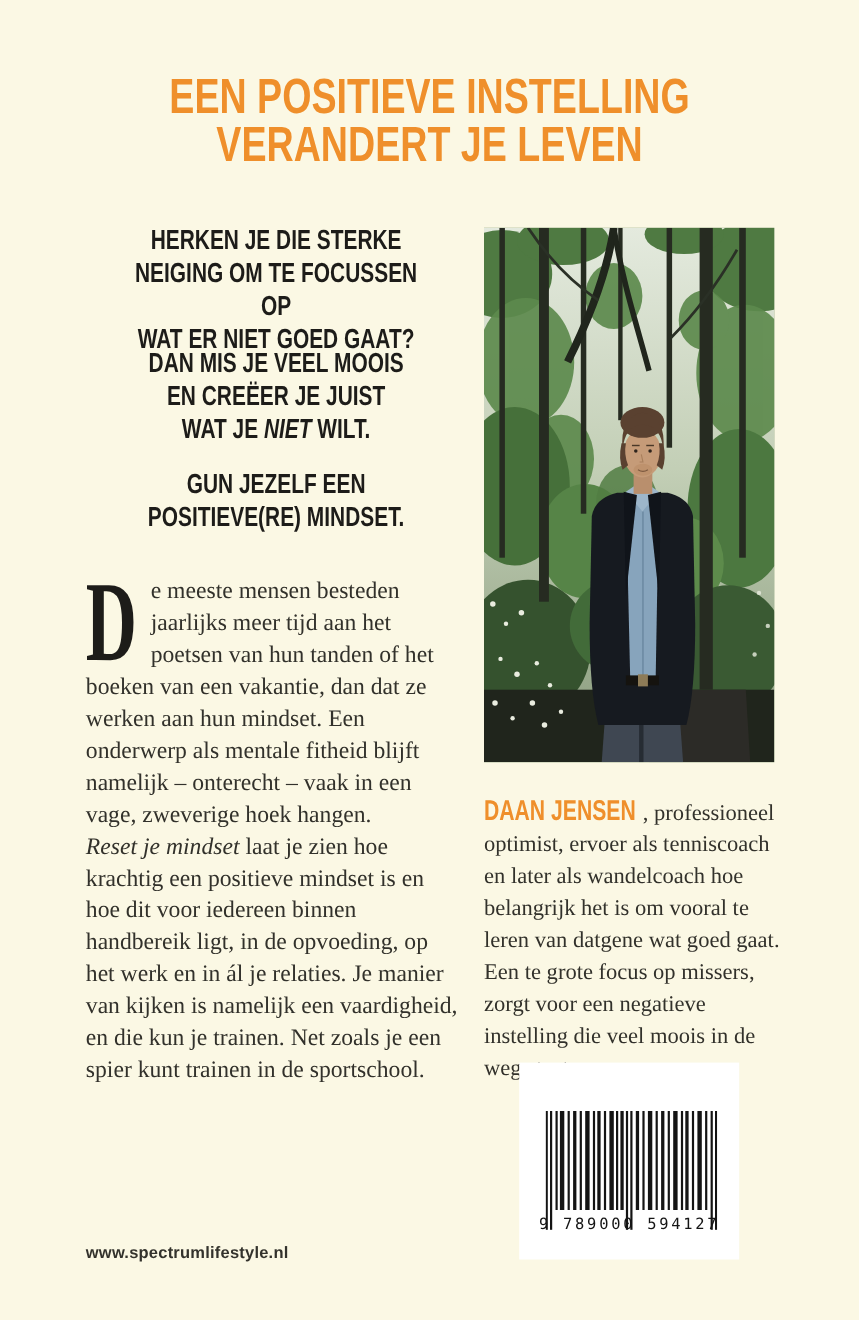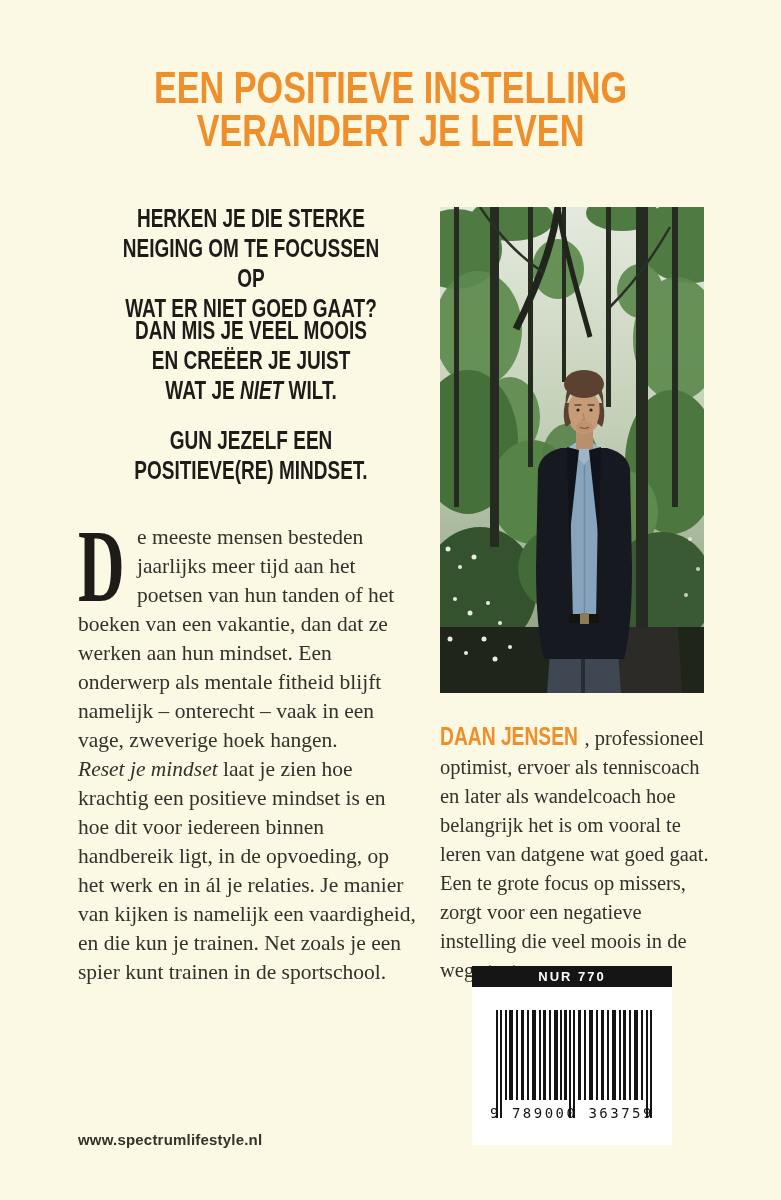--- a/index.html
+++ b/index.html
@@ -209,21 +209,20 @@
         <path d="M143 206 l1.5 7 h-3" fill="none" stroke="#a87f5c" stroke-width="1"></path>
         <ellipse cx="144.5" cy="220" rx="8.5" ry="5.5" fill="#b5885f" opacity="0.45"></ellipse>
         <path d="M140 220 q4.5 3 9 0" stroke="#7d5a40" stroke-width="1.2" fill="none"></path>
       </g>
     </svg>
   </div>
 
   <div class="author-bio"><span class="author-name">DAAN JENSEN</span><span>, professioneel optimist, ervoer als tenniscoach en later als wandelcoach hoe belangrijk het is om vooral te leren van datgene wat goed gaat. Een te grote focus op missers, zorgt voor een negatieve instelling die veel moois in de weg staat.</span></div>
 
   <div class="barcode-box">
-    <div class="nur">NUR 770</div>
     <div class="bars">
       <svg viewBox="0 0 156 110" width="156" height="110">
         <g fill="#141414">
           <rect x="0" y="0" width="2" height="108"></rect>
             <rect x="4" y="0" width="2" height="108"></rect>
           <rect x="9" y="0" width="2" height="90"></rect>
             <rect x="13" y="0" width="4" height="90"></rect>
           <rect x="20" y="0" width="2" height="90"></rect>
             <rect x="25" y="0" width="3" height="90"></rect>
           <rect x="31" y="0" width="2" height="90"></rect>
@@ -246,18 +245,18 @@
             <rect x="123" y="0" width="2" height="90"></rect>
           <rect x="127" y="0" width="3" height="90"></rect>
             <rect x="133" y="0" width="2" height="90"></rect>
           <rect x="138" y="0" width="4" height="90"></rect>
             <rect x="145" y="0" width="2" height="90"></rect>
           <rect x="150" y="0" width="2" height="108"></rect>
             <rect x="154" y="0" width="2" height="108"></rect>
         </g>
       </svg>
     </div>
-    <div class="isbn">9 789000 363759</div>
+    <div class="isbn">9 789000 594127</div>
   </div>
 
   <div class="website">www.spectrumlifestyle.nl</div>
 
 </div>
 
 </body></html>

